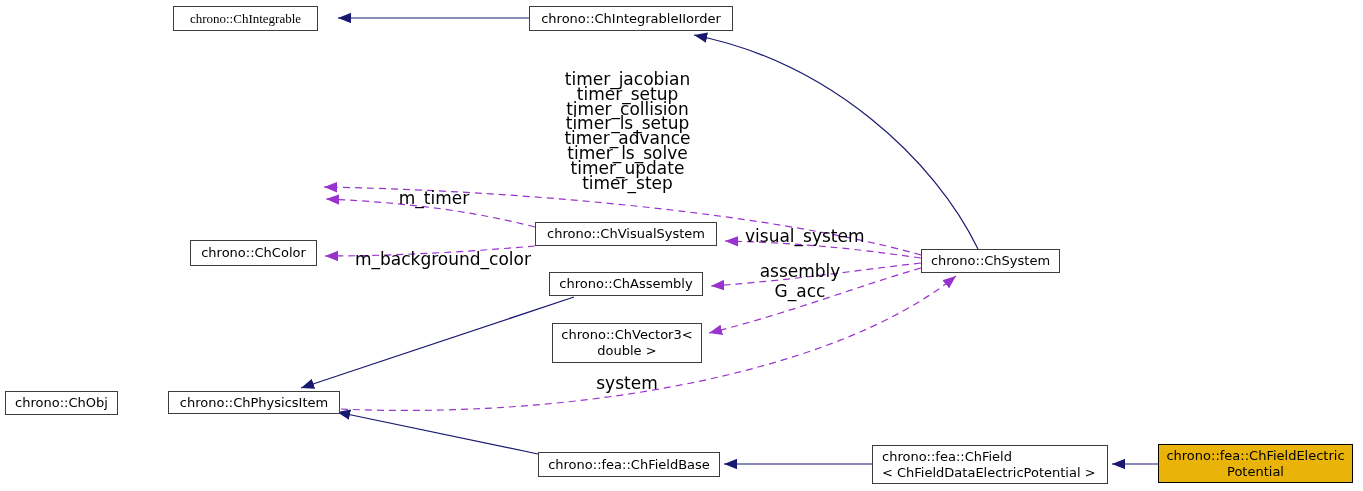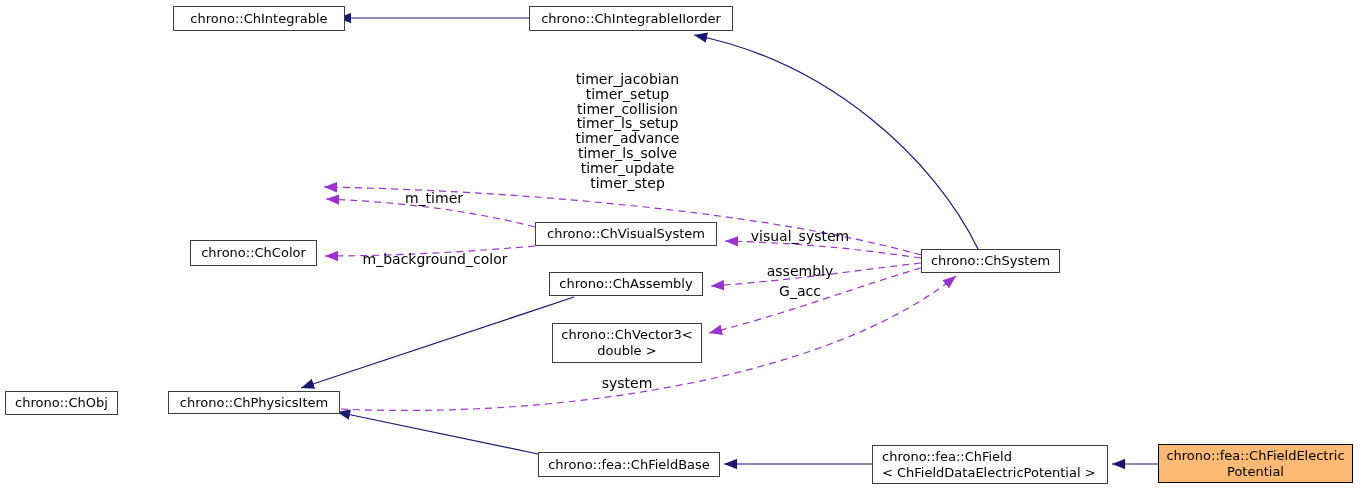--- a/index.html
+++ b/index.html
@@ -20,25 +20,25 @@
     font-size:13px;
     line-height:16px;
     display:flex;
     align-items:center;
     justify-content:center;
     text-align:center;
     white-space:pre-line;
     z-index:2;
   }
   .node.align-left{justify-content:flex-start;text-align:left;padding-left:9px;}
-  .node.highlight{background:#fdba74;border-color:#000000;text-align:center;}
+  .node.highlight{background:#eab308;border-color:#000000;text-align:center;}
   .edge-label{
     position:absolute;
     color:#000000;
-    font-size:14px;
+    font-size:17px;
     line-height:14.8px;
     text-align:center;
     white-space:pre-line;
     z-index:1;
   }
 </style>
 </head>
 <body>
 
 <div class="canvas">
@@ -62,21 +62,21 @@
 
     <path d="M 921 255 C 760 210, 500 190, 324 187" fill="none" stroke="#9a32cd" stroke-width="1.2" stroke-dasharray="7,5" marker-end="url(#arrow-pur)"></path>
     <path d="M 535 227 C 465 209, 395 202, 326 199" fill="none" stroke="#9a32cd" stroke-width="1.2" stroke-dasharray="7,5" marker-end="url(#arrow-pur)"></path>
     <path d="M 535 246 C 465 252, 395 256, 325 256" fill="none" stroke="#9a32cd" stroke-width="1.2" stroke-dasharray="7,5" marker-end="url(#arrow-pur)"></path>
     <path d="M 921 258 C 850 248, 800 243, 725 241" fill="none" stroke="#9a32cd" stroke-width="1.2" stroke-dasharray="7,5" marker-end="url(#arrow-pur)"></path>
     <path d="M 921 263 C 850 271, 795 280, 711 286" fill="none" stroke="#9a32cd" stroke-width="1.2" stroke-dasharray="7,5" marker-end="url(#arrow-pur)"></path>
     <path d="M 921 268 C 855 287, 790 313, 709 333" fill="none" stroke="#9a32cd" stroke-width="1.2" stroke-dasharray="7,5" marker-end="url(#arrow-pur)"></path>
     <path d="M 341 409 C 560 419, 830 378, 956 276" fill="none" stroke="#9a32cd" stroke-width="1.2" stroke-dasharray="7,5" marker-end="url(#arrow-pur)"></path>
   </svg>
 
-  <div class="node" style="left:173px;top:6px;width:172px;height:25px;">chrono::ChIntegrable</div>
+  <div class="node" style="left:173px;top:6px;width:145px;height:25px;font-family:Liberation Serif, serif;">chrono::ChIntegrable</div>
 
   <div class="node" style="left:529px;top:6px;width:204px;height:25px;">chrono::ChIntegrableIIorder</div>
 
 
   <div class="node" style="left:190px;top:240px;width:127px;height:26px;">chrono::ChColor</div>
 
   <div class="node" style="left:535px;top:222px;width:182px;height:24px;">chrono::ChVisualSystem</div>
 
   <div class="node" style="left:549px;top:272px;width:154px;height:24px;">chrono::ChAssembly</div>
 

